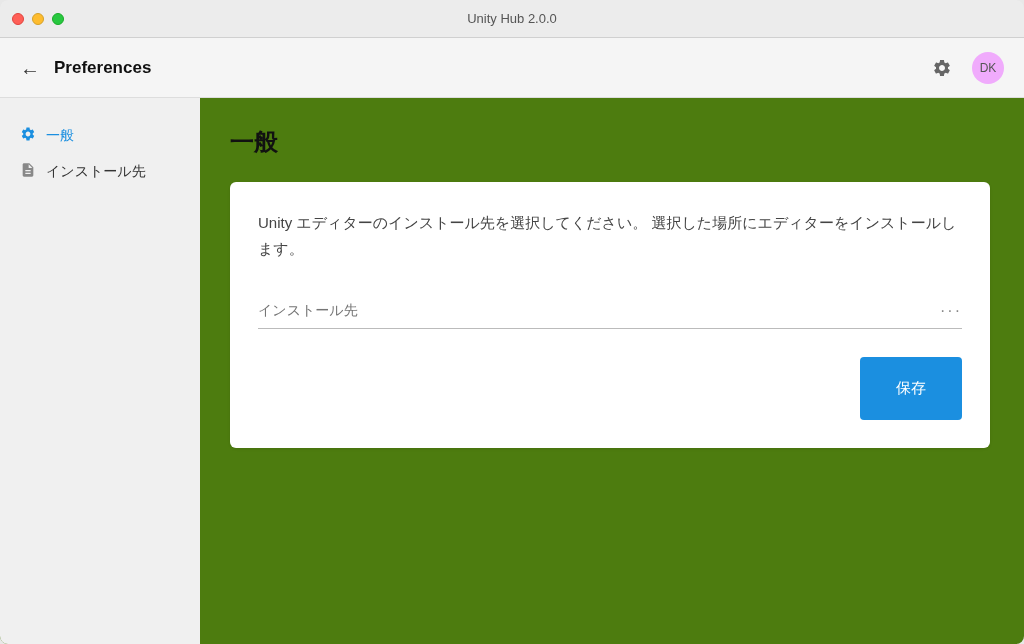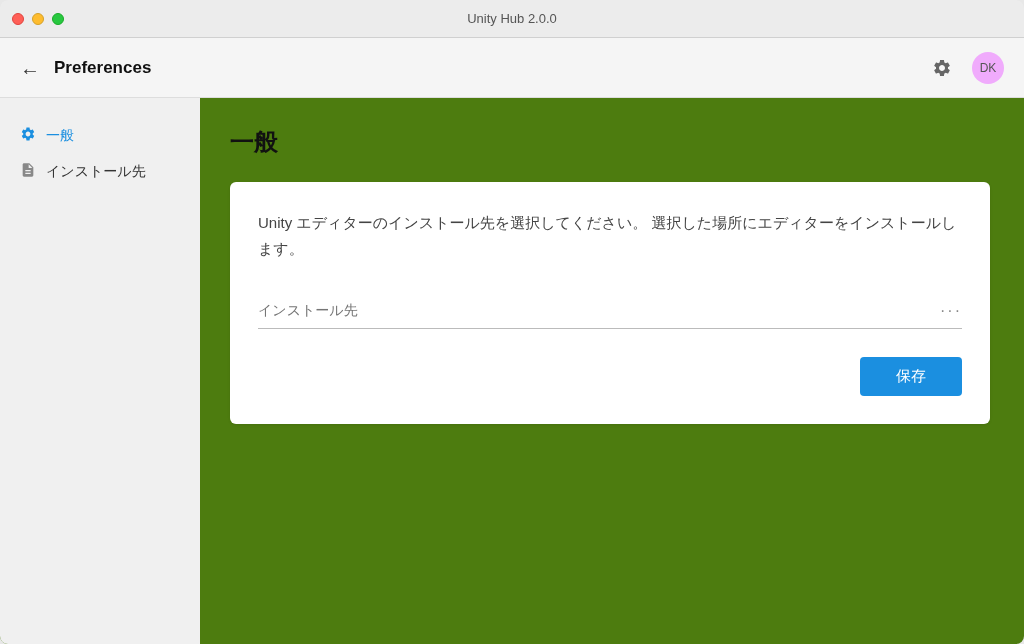--- a/index.html
+++ b/index.html
@@ -217,21 +217,21 @@
     .card-footer {
       display: flex;
       justify-content: flex-end;
     }
 
     .save-btn {
       background: #1b8fe0;
       color: #fff;
       border: none;
       border-radius: 4px;
-      padding: 10px 36px;
+      padding: 22px 36px;
       font-size: 15px;
       font-weight: 500;
       cursor: pointer;
     }
 
     
     .gear-svg {
       width: 20px;
       height: 20px;
       fill: #666;

